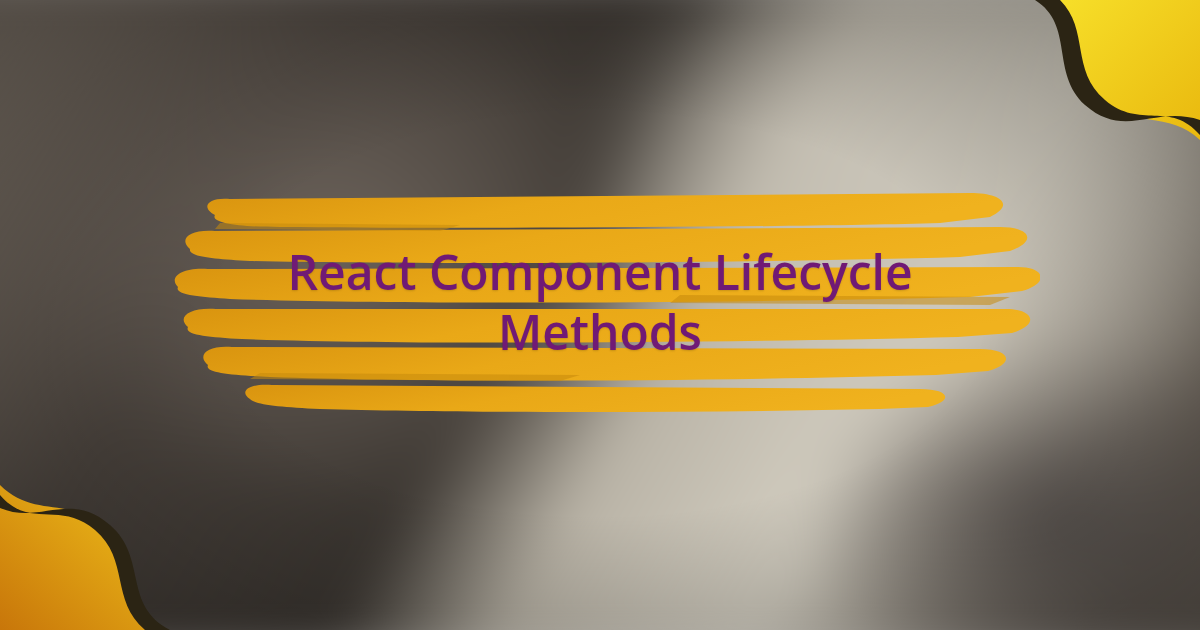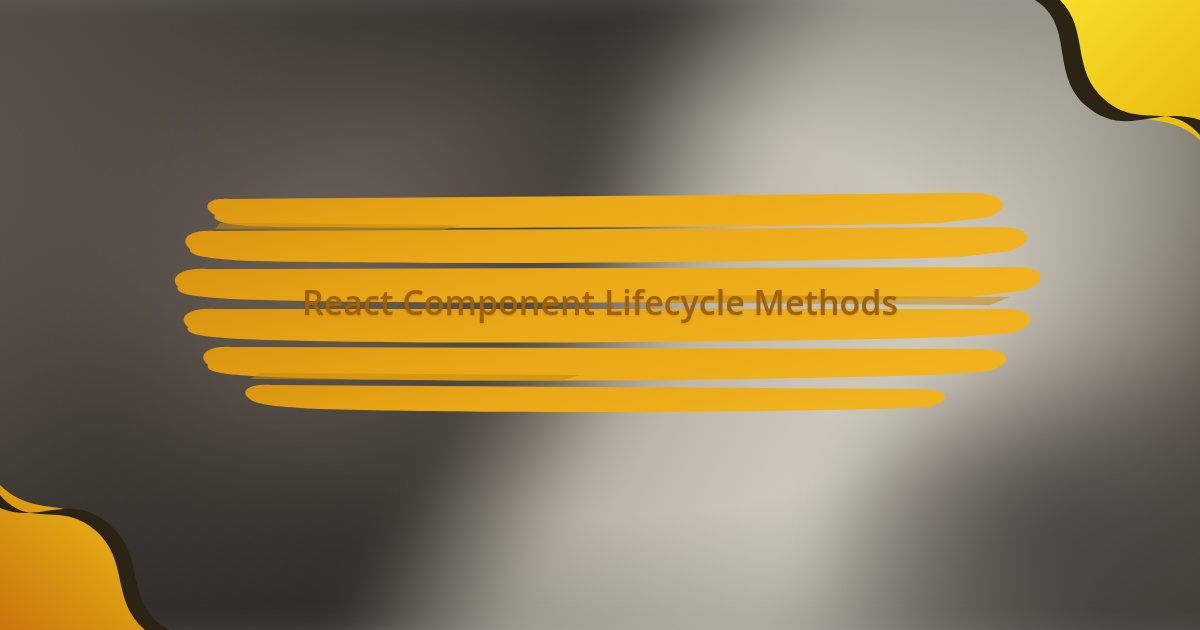--- a/index.html
+++ b/index.html
@@ -52,22 +52,22 @@
     width: 100%;
     height: 100%;
   }
   .title {
     position: absolute;
     inset: 0;
     display: flex;
     align-items: center;
     justify-content: center;
     text-align: center;
-    color: #a16207;
-    font-size: 34px;
+    color: #701a75;
+    font-size: 48px;
     font-weight: 600;
     line-height: 1.25;
     padding: 0 80px;
     text-shadow: 0 1px 2px rgba(0,0,0,0.15);
   }
 </style>
 </head>
 <body>
 
 <div class="background"></div>

